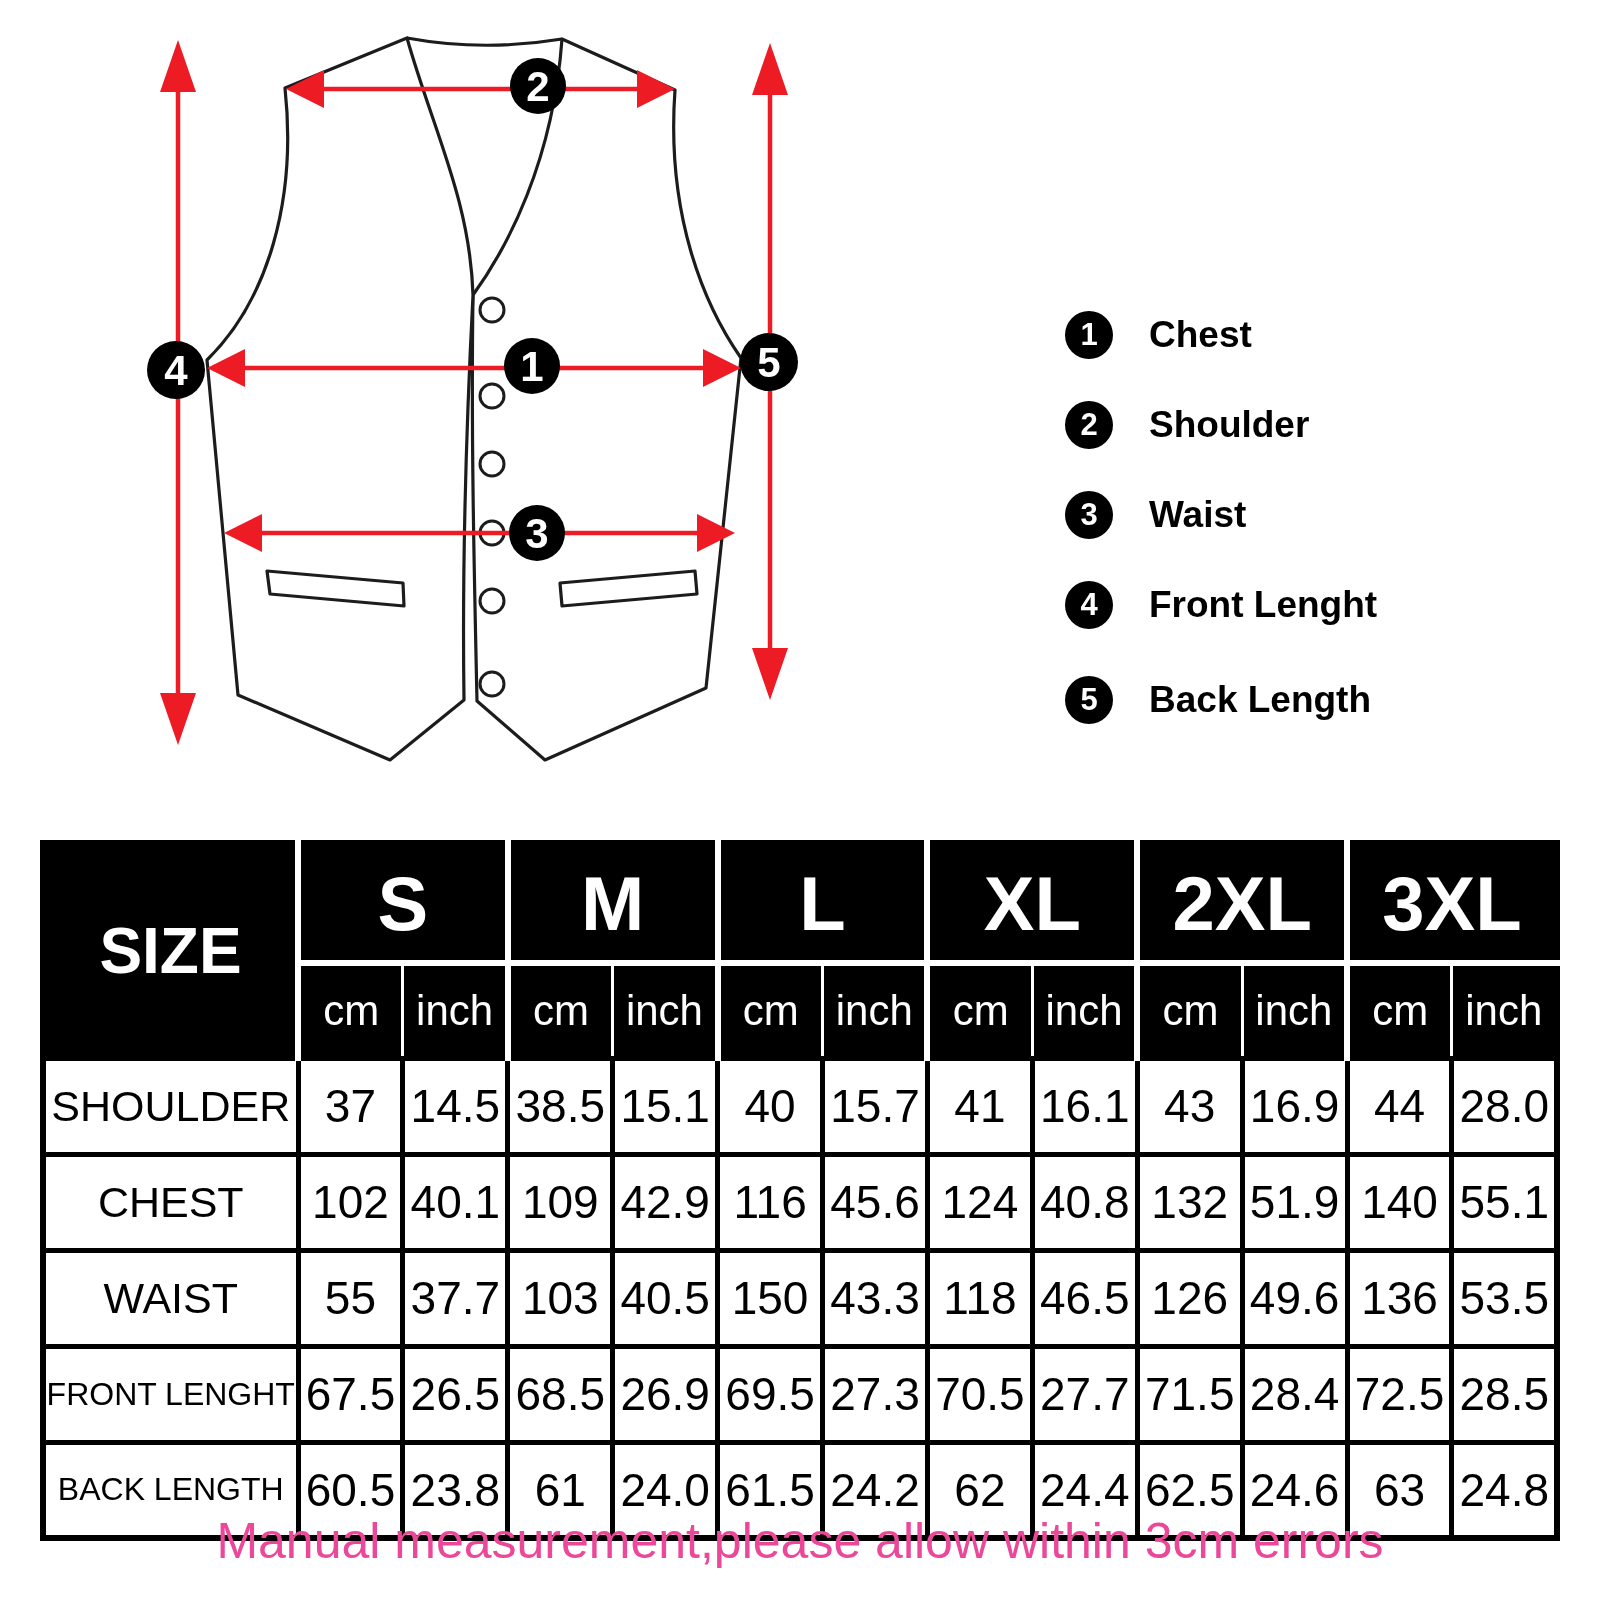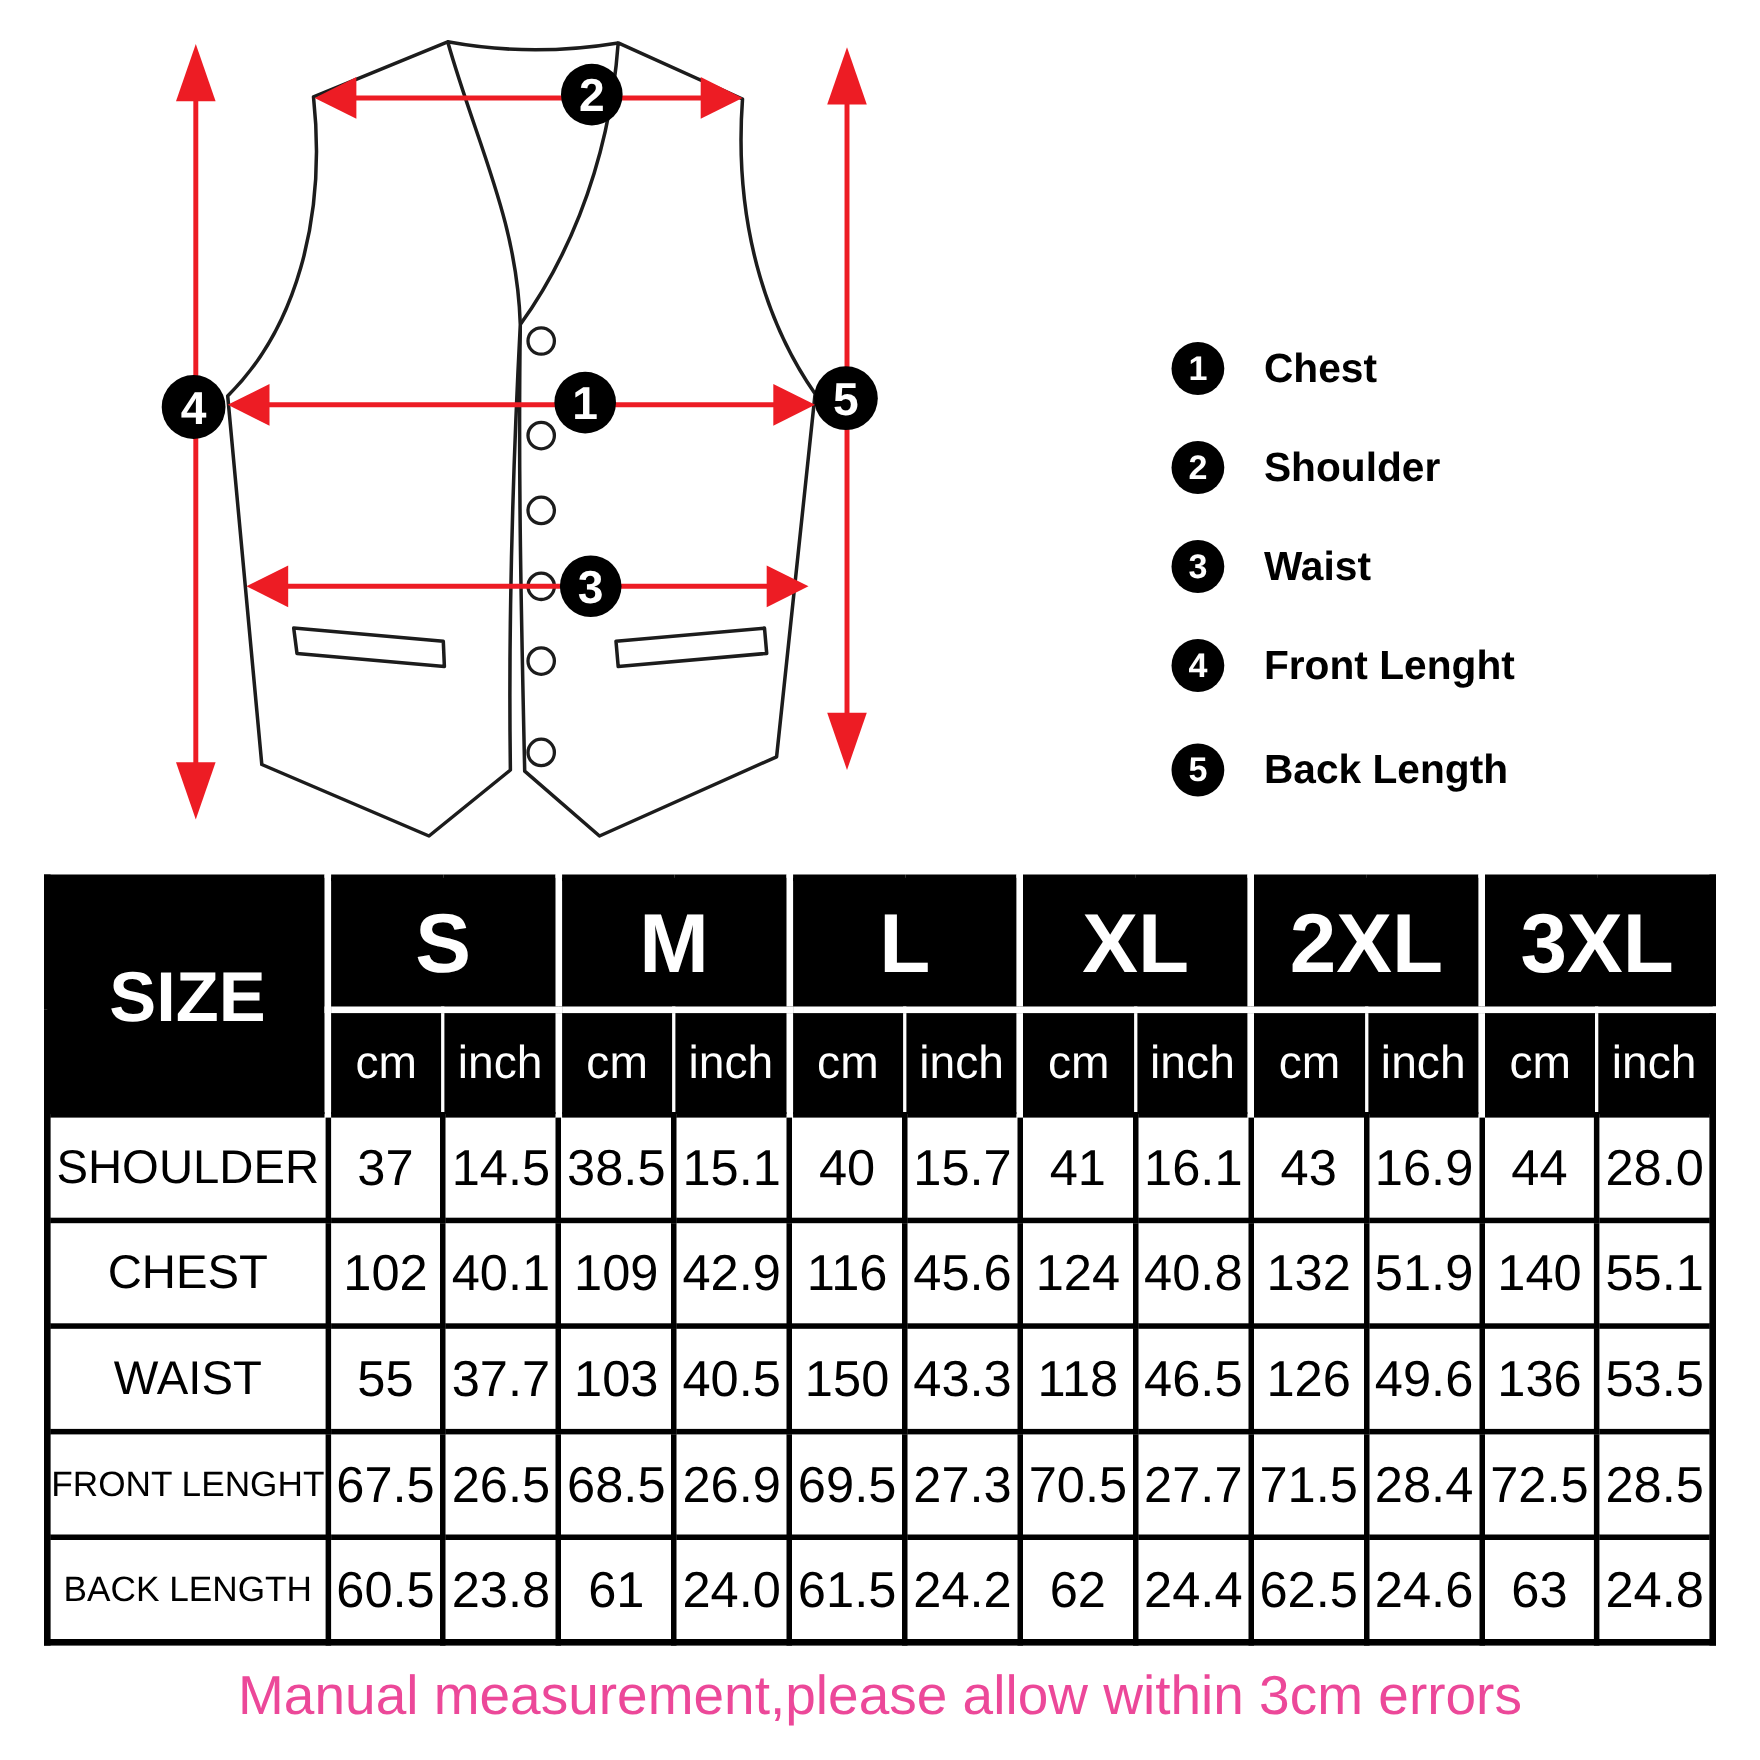--- a/index.html
+++ b/index.html
@@ -43,21 +43,21 @@
     background: #000000; color: #ffffff;
     font-weight: bold; font-size: 31px; line-height: 48px;
     text-align: center; flex: 0 0 48px;
   }
   .llabel { margin-left: 36px; font-weight: bold; font-size: 37px; color: #000000; white-space: nowrap; }
 
   
   .size-table {
     position: absolute;
     left: 40px;
-    top: 795px;
+    top: 840px;
     width: 1520px;
     border-collapse: collapse;
     table-layout: fixed;
     border: 6px solid #000000;
   }
   col.c0 { width: 255px; }
   thead th {
     background: #000000; color: #ffffff;
     padding: 0; text-align: center; vertical-align: middle;
     font-weight: bold;

